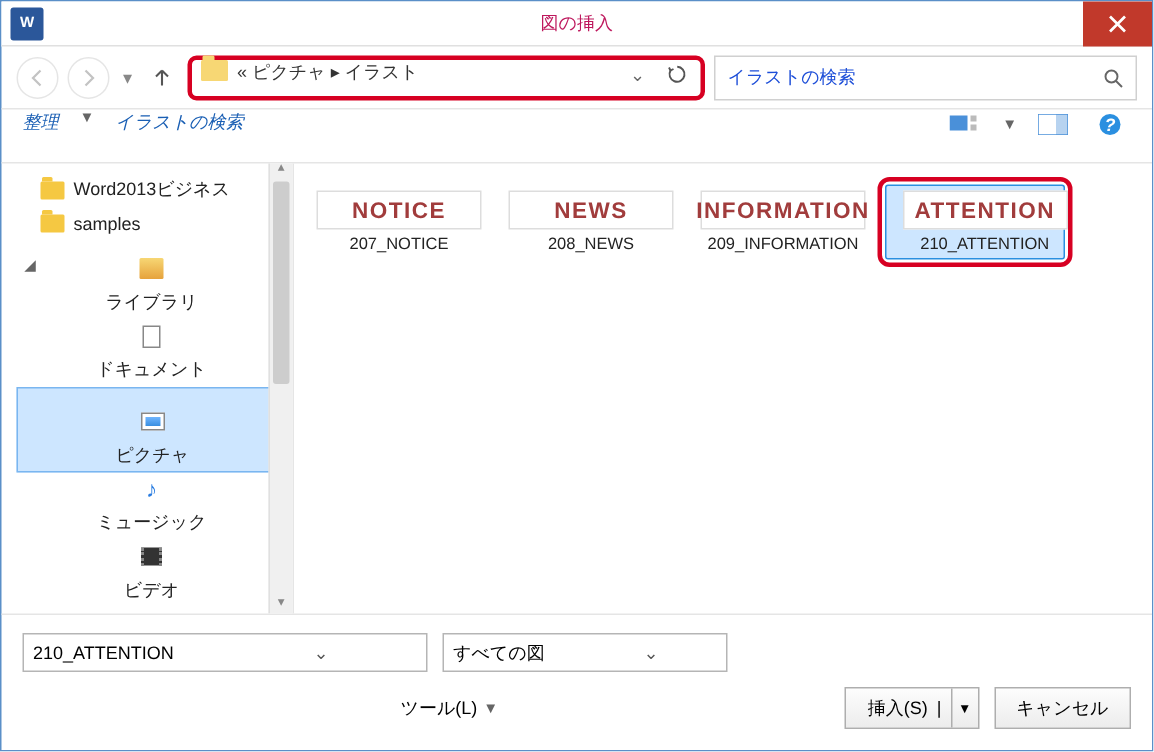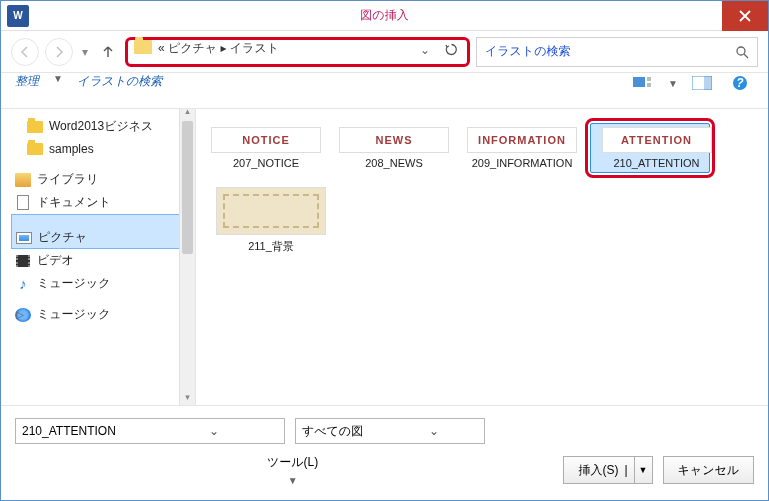--- a/index.html
+++ b/index.html
@@ -31,56 +31,56 @@
 .tool-txt { color:#1a5fb4; }
 .tool-drop { color:#666; font-size:10px; }
 .tool-right { margin-left:auto; display:flex; gap:10px; align-items:center; }
 .tool-ico { width:28px; height:20px; display:flex; align-items:center; justify-content:center; color:#555; }
 
 .body { flex:1; display:flex; min-height:0; }
 .tree { width: 195px; border-right:1px solid #e5e5e5; padding:6px 4px; overflow:hidden; position:relative; }
 .tree-item { display:flex; align-items:center; gap:6px; padding:3px 4px 3px 22px; color:#222; white-space:nowrap; overflow:hidden; text-overflow:ellipsis; }
 .tree-item.sel { background:#cde6ff; border:1px solid #7ab6f0; padding:14px 3px 2px 21px; }
 .tree-group { padding-left:6px; margin-top:8px; }
-.tree-group > .tree-item { padding-left:4px; font-weight:400; }
+.tree-group > .tree-item { padding-left:4px; font-weight:400;flex-direction:column; }
 .ico { width:16px; height:16px; display:inline-flex; align-items:center; justify-content:center; flex-shrink:0; }
 .folder-y { width:16px; height:12px; background:#f5c842; border-radius:1px; position:relative; }
 .folder-y::before { content:""; position:absolute; top:-3px; left:1px; width:7px; height:3px; background:#f5c842; border-radius:1px 1px 0 0; }
 .lib-ico { width:16px; height:14px; background:linear-gradient(#f7d774,#e6a23c); border-radius:1px; position:relative; }
 .doc-ico { width:12px; height:15px; background:#fff; border:1px solid #888; position:relative; }
 .pic-ico { width:16px; height:12px; background:#fff; border:1px solid #888; position:relative; }
 .pic-ico::after { content:""; position:absolute; left:2px; top:2px; width:10px; height:6px; background:linear-gradient(#6fb5ff,#3a8fe0); }
 .vid-ico { width:14px; height:12px; background:#333; border-left:2px dotted #888; border-right:2px dotted #888; }
 .mus-ico::before { content:"♪"; color:#2a7de1; font-size:15px; }
 .hg-ico { width:16px; height:14px; background:radial-gradient(circle,#6fb5ff 40%,#2a7de1 70%); border-radius:50%; }
 .exp { position:absolute; left:4px; width:10px; text-align:center; color:#666; font-size:10px; }
 
 .files { flex:1; padding:14px 10px; display:flex; flex-wrap:wrap; align-content:flex-start; gap:10px 8px; position:relative; }
 .file { width:120px; display:flex; flex-direction:column; align-items:center; gap:4px; padding:4px; }
 .file.sel { background:#cde6ff; border:1px solid #2a8fe0; border-radius:2px; padding:3px; }
 .file.sel-wrap { position:relative;padding-left:16px; }
 .file.sel-wrap::before { content:""; position:absolute; inset:-6px; border:3px solid #d70022; border-radius:8px; pointer-events:none; }
-.thumb { width:110px; height:26px; background:#fff; border:1px solid #ddd; display:flex; align-items:center; justify-content:center; color:#a13c3c; font-weight:bold; letter-spacing:1px; font-size:11px; }
+.thumb { width:110px; height:26px; background:#fff; border:1px solid #ddd; display:flex; align-items:center; justify-content:center; color:#a13c3c; font-weight:bold; letter-spacing:1px; font-size:15px; }
 .thumb.bg { height:48px; background:#f0e4c8; position:relative; }
 .thumb.bg::before { content:""; position:absolute; left:6px; right:6px; top:6px; bottom:6px; border:2px dashed #c9b88a; }
 .fname { color:#222; text-align:center; font-size:11px; word-break:break-word; }
 
 .footer { padding:12px 14px 14px; border-top:1px solid #e5e5e5; display:flex; flex-direction:column; gap:10px; }
 .row { display:flex; align-items:center; gap:10px; }
 .lbl { width: 240px; text-align:right; }
 .combo { height:26px; border:1px solid #b5b5b5; display:flex; align-items:center; padding:0 6px; background:#fff; }
 .combo span { flex:1; }
 .combo .cd { width:16px; text-align:center; color:#555; }
 .fname-combo { flex:1; max-width:270px; }
 .filter-combo { width:190px; }
 .btns { display:flex; gap:10px; margin-left:auto; align-items:flex-start; }
 .btn { height:28px; padding:0 14px; border:1px solid #aeaeae; background:linear-gradient(#fdfdfd,#ececec); display:flex; align-items:center; gap:6px; }
 .btn.split { padding-right:0; }
 .btn.split .sd { border-left:1px solid #aeaeae; width:18px; height:100%; display:flex; align-items:center; justify-content:center; font-size:9px; }
-.tool-l { display:flex; align-items:center; gap:4px; margin-right:auto; margin-left:252px;flex-direction:column; }
+.tool-l { display:flex; align-items:center; gap:4px; margin-right:auto; margin-left:252px; }
 .scroll-track { position:absolute; right:0; top:-6px; bottom:0; width:16px; background:#f0f0f0; border-left:1px solid #e0e0e0; display:flex; flex-direction:column; }
 .scroll-btn { height:16px; display:flex; align-items:center; justify-content:center; color:#888; font-size:9px; }
 .scroll-thumb { flex:1; margin:2px; background:#cdcdcd; border-radius:2px; max-height:60%; }
 </style>
 </head>
 <body>
 
 <div class="window">
 
   <div class="titlebar">
@@ -187,28 +187,28 @@
             </span>
           <span>ドキュメント</span>
         </div>
         <div class="tree-item sel">
           <span class="ico">
               <span class="pic-ico"></span>
             </span>
           <span>ピクチャ</span>
         </div>
         <div class="tree-item">
-          <span class="ico">
-              <span class="vid-ico"></span>
-            </span>
-          <span>ビデオ</span>
-        </div>
-        <div class="tree-item">
           <span class="ico mus-ico"></span>
           <span>ミュージック</span>
+        </div>
+        <div class="tree-item">
+          <span class="ico">
+              <span class="vid-ico"></span>
+            </span>
+          <span>ビデオ</span>
         </div>
       </div>
 
       <div class="tree-group">
         <div class="tree-item" style="position:relative;">
           <span class="exp">▷</span>
           <span class="ico">
               <span class="hg-ico"></span>
             </span>
           <span>ミュージック</span>
@@ -233,24 +233,20 @@
         <div class="fname">208_NEWS</div>
       </div>
       <div class="file">
         <div class="thumb">INFORMATION</div>
         <div class="fname">209_INFORMATION</div>
       </div>
       <div class="file sel sel-wrap">
         <div class="thumb">ATTENTION</div>
         <div class="fname">210_ATTENTION</div>
       </div>
-      <div class="file" style="width:130px;">
-        <div class="thumb bg"></div>
-        <div class="fname">211_背景</div>
-      </div>
     </div>
   </div>
 
   <div class="footer">
     <div class="row">
       <div class="combo fname-combo">
         <span>210_ATTENTION</span>
         <span class="cd">⌄</span>
       </div>
       <div class="combo filter-combo">

